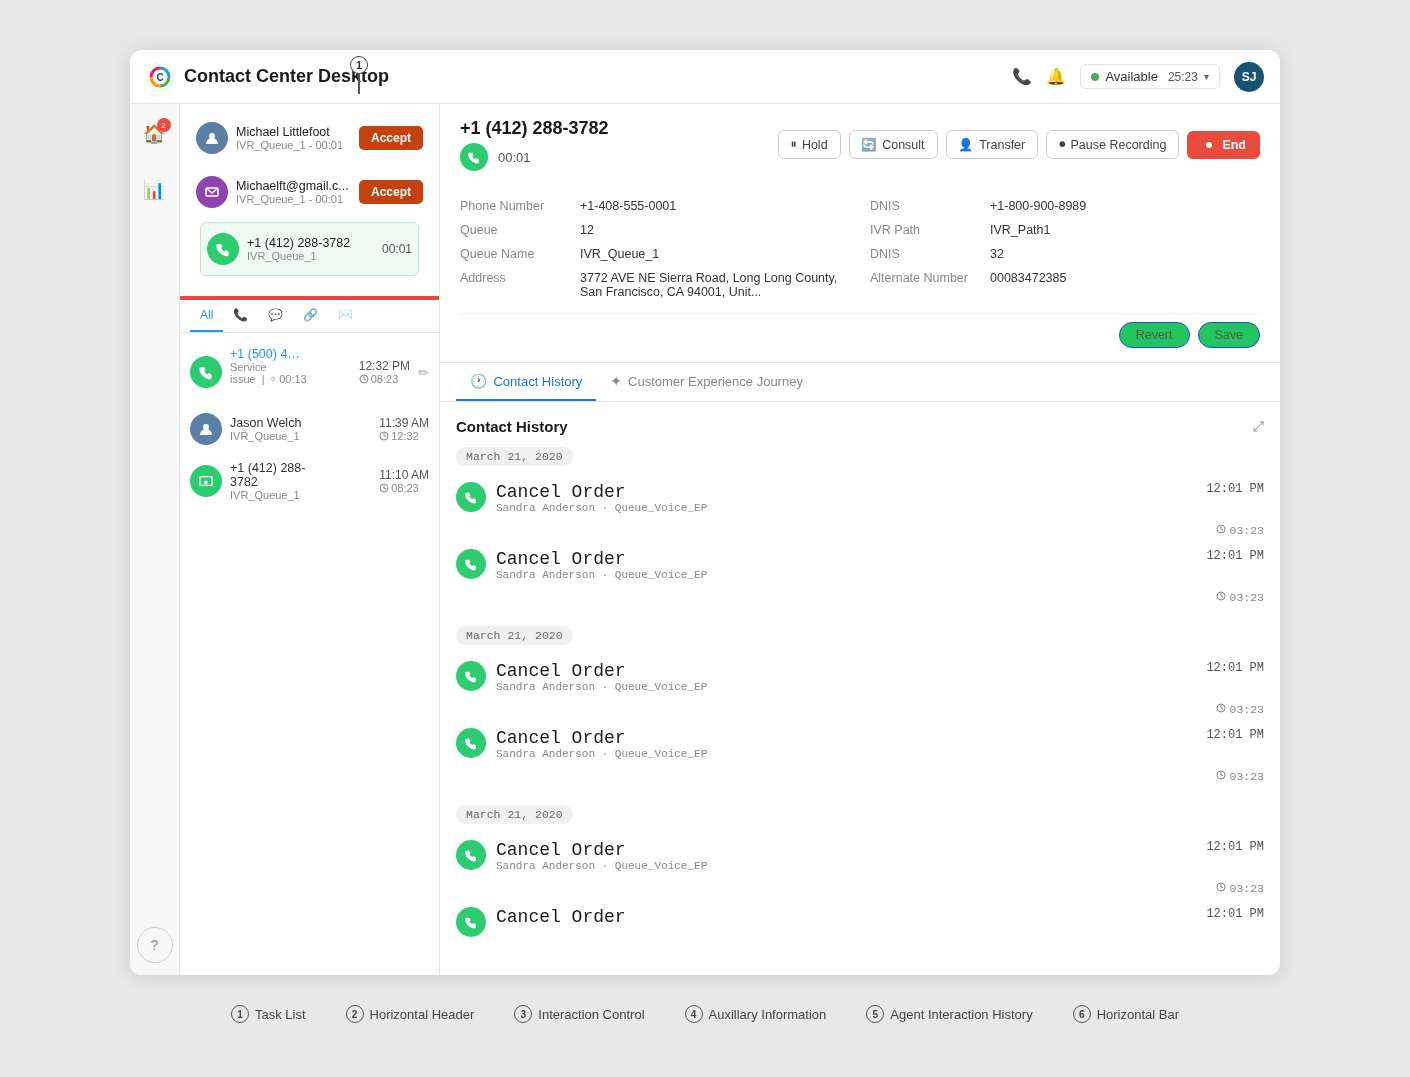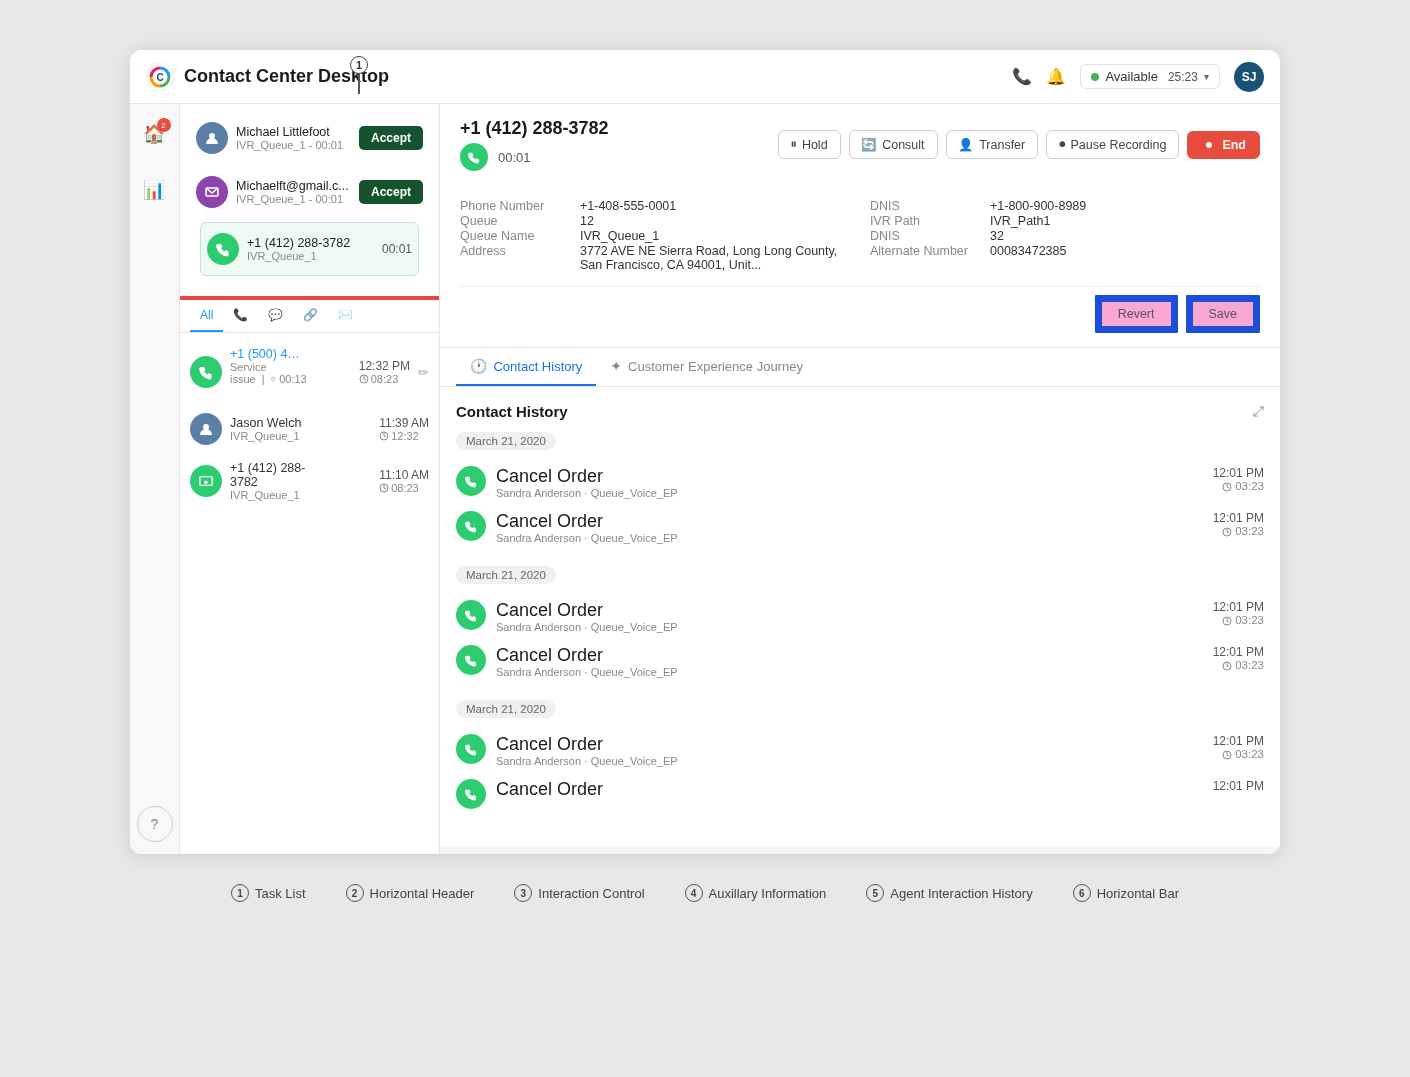--- a/index.html
+++ b/index.html
@@ -35,21 +35,21 @@
     
     .task-list-panel { width: 260px; border-right: 1px solid #e5e5e5; display: flex; flex-direction: column; background: white; }
 
     
     .incoming-tasks { padding: 10px; border-bottom: 4px solid #ef4444; flex-shrink: 0; }
     .task-item { display: flex; align-items: center; gap: 8px; padding: 8px 6px; border-radius: 6px; margin-bottom: 6px; background: white; }
     .task-avatar { width: 32px; height: 32px; border-radius: 50%; display: flex; align-items: center; justify-content: center; font-size: 13px; color: white; flex-shrink: 0; }
     .task-info { flex: 1; min-width: 0; }
     .task-name { font-size: 12.5px; font-weight: 500; color: #222; white-space: nowrap; overflow: hidden; text-overflow: ellipsis; }
     .task-sub { font-size: 11px; color: #888; }
-    .accept-btn { background: #14532d; color: white; border: none; border-radius: 5px; padding: 5px 12px; font-size: 12px; font-weight: 600; cursor: pointer; white-space: nowrap; }
+    .accept-btn { background: #c2410c; color: white; border: none; border-radius: 5px; padding: 5px 12px; font-size: 12px; font-weight: 600; cursor: pointer; white-space: nowrap; }
 
     
     .active-call-item { display: flex; align-items: center; gap: 8px; padding: 10px 6px; background: #f0faf5; border-radius: 6px; margin: 0 10px 10px 10px; border: 1px solid #c3e6cb; }
     .call-avatar { width: 32px; height: 32px; border-radius: 50%; background: #2ecc71; display: flex; align-items: center; justify-content: center; color: white; font-size: 14px; }
     .call-info { flex: 1; }
     .call-number { font-size: 12.5px; font-weight: 500; color: #222; }
     .call-sub { font-size: 11px; color: #888; }
     .call-timer { font-size: 12px; color: #555; }
 
     
@@ -76,52 +76,52 @@
     .ic-header { display: flex; align-items: center; gap: 14px; margin-bottom: 14px; }
     .ic-number { font-size: 18px; font-weight: 600; color: #1a1a1a; }
     .ic-call-icon { width: 28px; height: 28px; border-radius: 50%; background: #2ecc71; display: flex; align-items: center; justify-content: center; color: white; font-size: 13px; }
     .ic-duration { font-size: 13px; color: #555; margin-left: 4px; }
     .ic-actions { display: flex; align-items: center; gap: 8px; margin-left: auto; }
     .ic-btn { display: flex; align-items: center; gap: 5px; padding: 6px 12px; border: 1px solid #ccc; border-radius: 6px; background: white; cursor: pointer; font-size: 12.5px; color: #444; }
     .ic-btn-end { display: flex; align-items: center; gap: 5px; padding: 6px 14px; border: none; border-radius: 6px; background: #e74c3c; cursor: pointer; font-size: 12.5px; color: white; font-weight: 600; }
     .red-dot-outer { width: 16px; height: 16px; border-radius: 50%; background: #e74c3c; display: flex; align-items: center; justify-content: center; }
 
     
-    .contact-details { display: grid; grid-template-columns: 1fr 1fr; gap: 1px 20px; padding: 14px 0 8px 0; font-size: 12.5px; }
+    .contact-details { display: grid; grid-template-columns: 1fr 1fr; gap: 10px 20px; padding: 14px 0 8px 0; font-size: 12.5px; }
     .detail-row { display: flex; gap: 10px; }
     .detail-label { color: #888; min-width: 110px; }
     .detail-value { color: #333; font-weight: 400; }
 
     .ic-footer { display: flex; justify-content: flex-end; gap: 8px; padding-top: 8px; border-top: 1px solid #f0f0f0; margin-top: 6px; }
-    .ic-footer-btn { padding: 5px 16px; border-radius: 1px; border: 7px solid #1d4ed8; background: #f9a8d4; cursor: pointer; font-size: 12.5px; color: #555; }
+    .ic-footer-btn { padding: 5px 16px; border-radius: 13px; border: 1px solid #1d4ed8; background: #22c55e; cursor: pointer; font-size: 12.5px; color: #555; }
 
     
     .auxiliary-info { flex: 1; background: #f5f5f5; }
 
     
     .aux-tabs { display: flex; gap: 0; padding: 0 16px; background: white; border-bottom: 1px solid #e5e5e5; }
     .aux-tab { display: flex; align-items: center; gap: 6px; padding: 10px 14px; font-size: 13px; cursor: pointer; color: #888; border-bottom: 2px solid transparent; }
     .aux-tab.active { color: #1a73e8; border-bottom-color: #1a73e8; }
     .aux-tab-icon { font-size: 14px; }
 
     .aux-content { background: white; margin: 0; padding: 16px; }
     .aux-content-header { display: flex; align-items: center; justify-content: space-between; margin-bottom: 12px; }
     .aux-content-title { font-size: 15px; font-weight: 600; color: #1a1a1a; }
     .expand-icon { color: #888; cursor: pointer; font-size: 14px; }
 
-    .date-group { margin-bottom: 16px; }
+    .date-group { margin-bottom: 16px; font-family: Liberation Mono, monospace; }
     .date-label { display: inline-block; background: #f0f0f0; border-radius: 12px; padding: 3px 10px; font-size: 11.5px; color: #666; margin-bottom: 10px; }
 
     .history-entry { display: flex; align-items: flex-start; gap: 10px; padding: 6px 0; }
     .he-avatar { width: 30px; height: 30px; border-radius: 50%; background: #2ecc71; display: flex; align-items: center; justify-content: center; color: white; font-size: 13px; flex-shrink: 0; }
     .he-info { flex: 1; }
     .he-title { font-size: 18px; font-weight: 500; color: #1a1a1a; }
     .he-sub { font-size: 11px; color: #888; }
     .he-time { text-align: right; font-size: 12px; color: #555; }
-    .he-duration { display: flex; align-items: flex-end; gap: 3px; font-size: 11.5px; color: #888; justify-content: flex-end; }
+    .he-duration { display: flex; align-items: flex-start; gap: 3px; font-size: 11.5px; color: #888; justify-content: flex-end; margin-top: 28px; }
 
     
     .bottom-labels { display: flex; align-items: center; gap: 40px; justify-content: center; margin-top: 24px; font-size: 13px; color: #444; }
     .bottom-label-item { display: flex; align-items: center; gap: 6px; }
 
     
     .history-list::-webkit-scrollbar { width: 4px; }
     .history-list::-webkit-scrollbar-thumb { background: #ccc; border-radius: 2px; }
   </style>
 </head>

